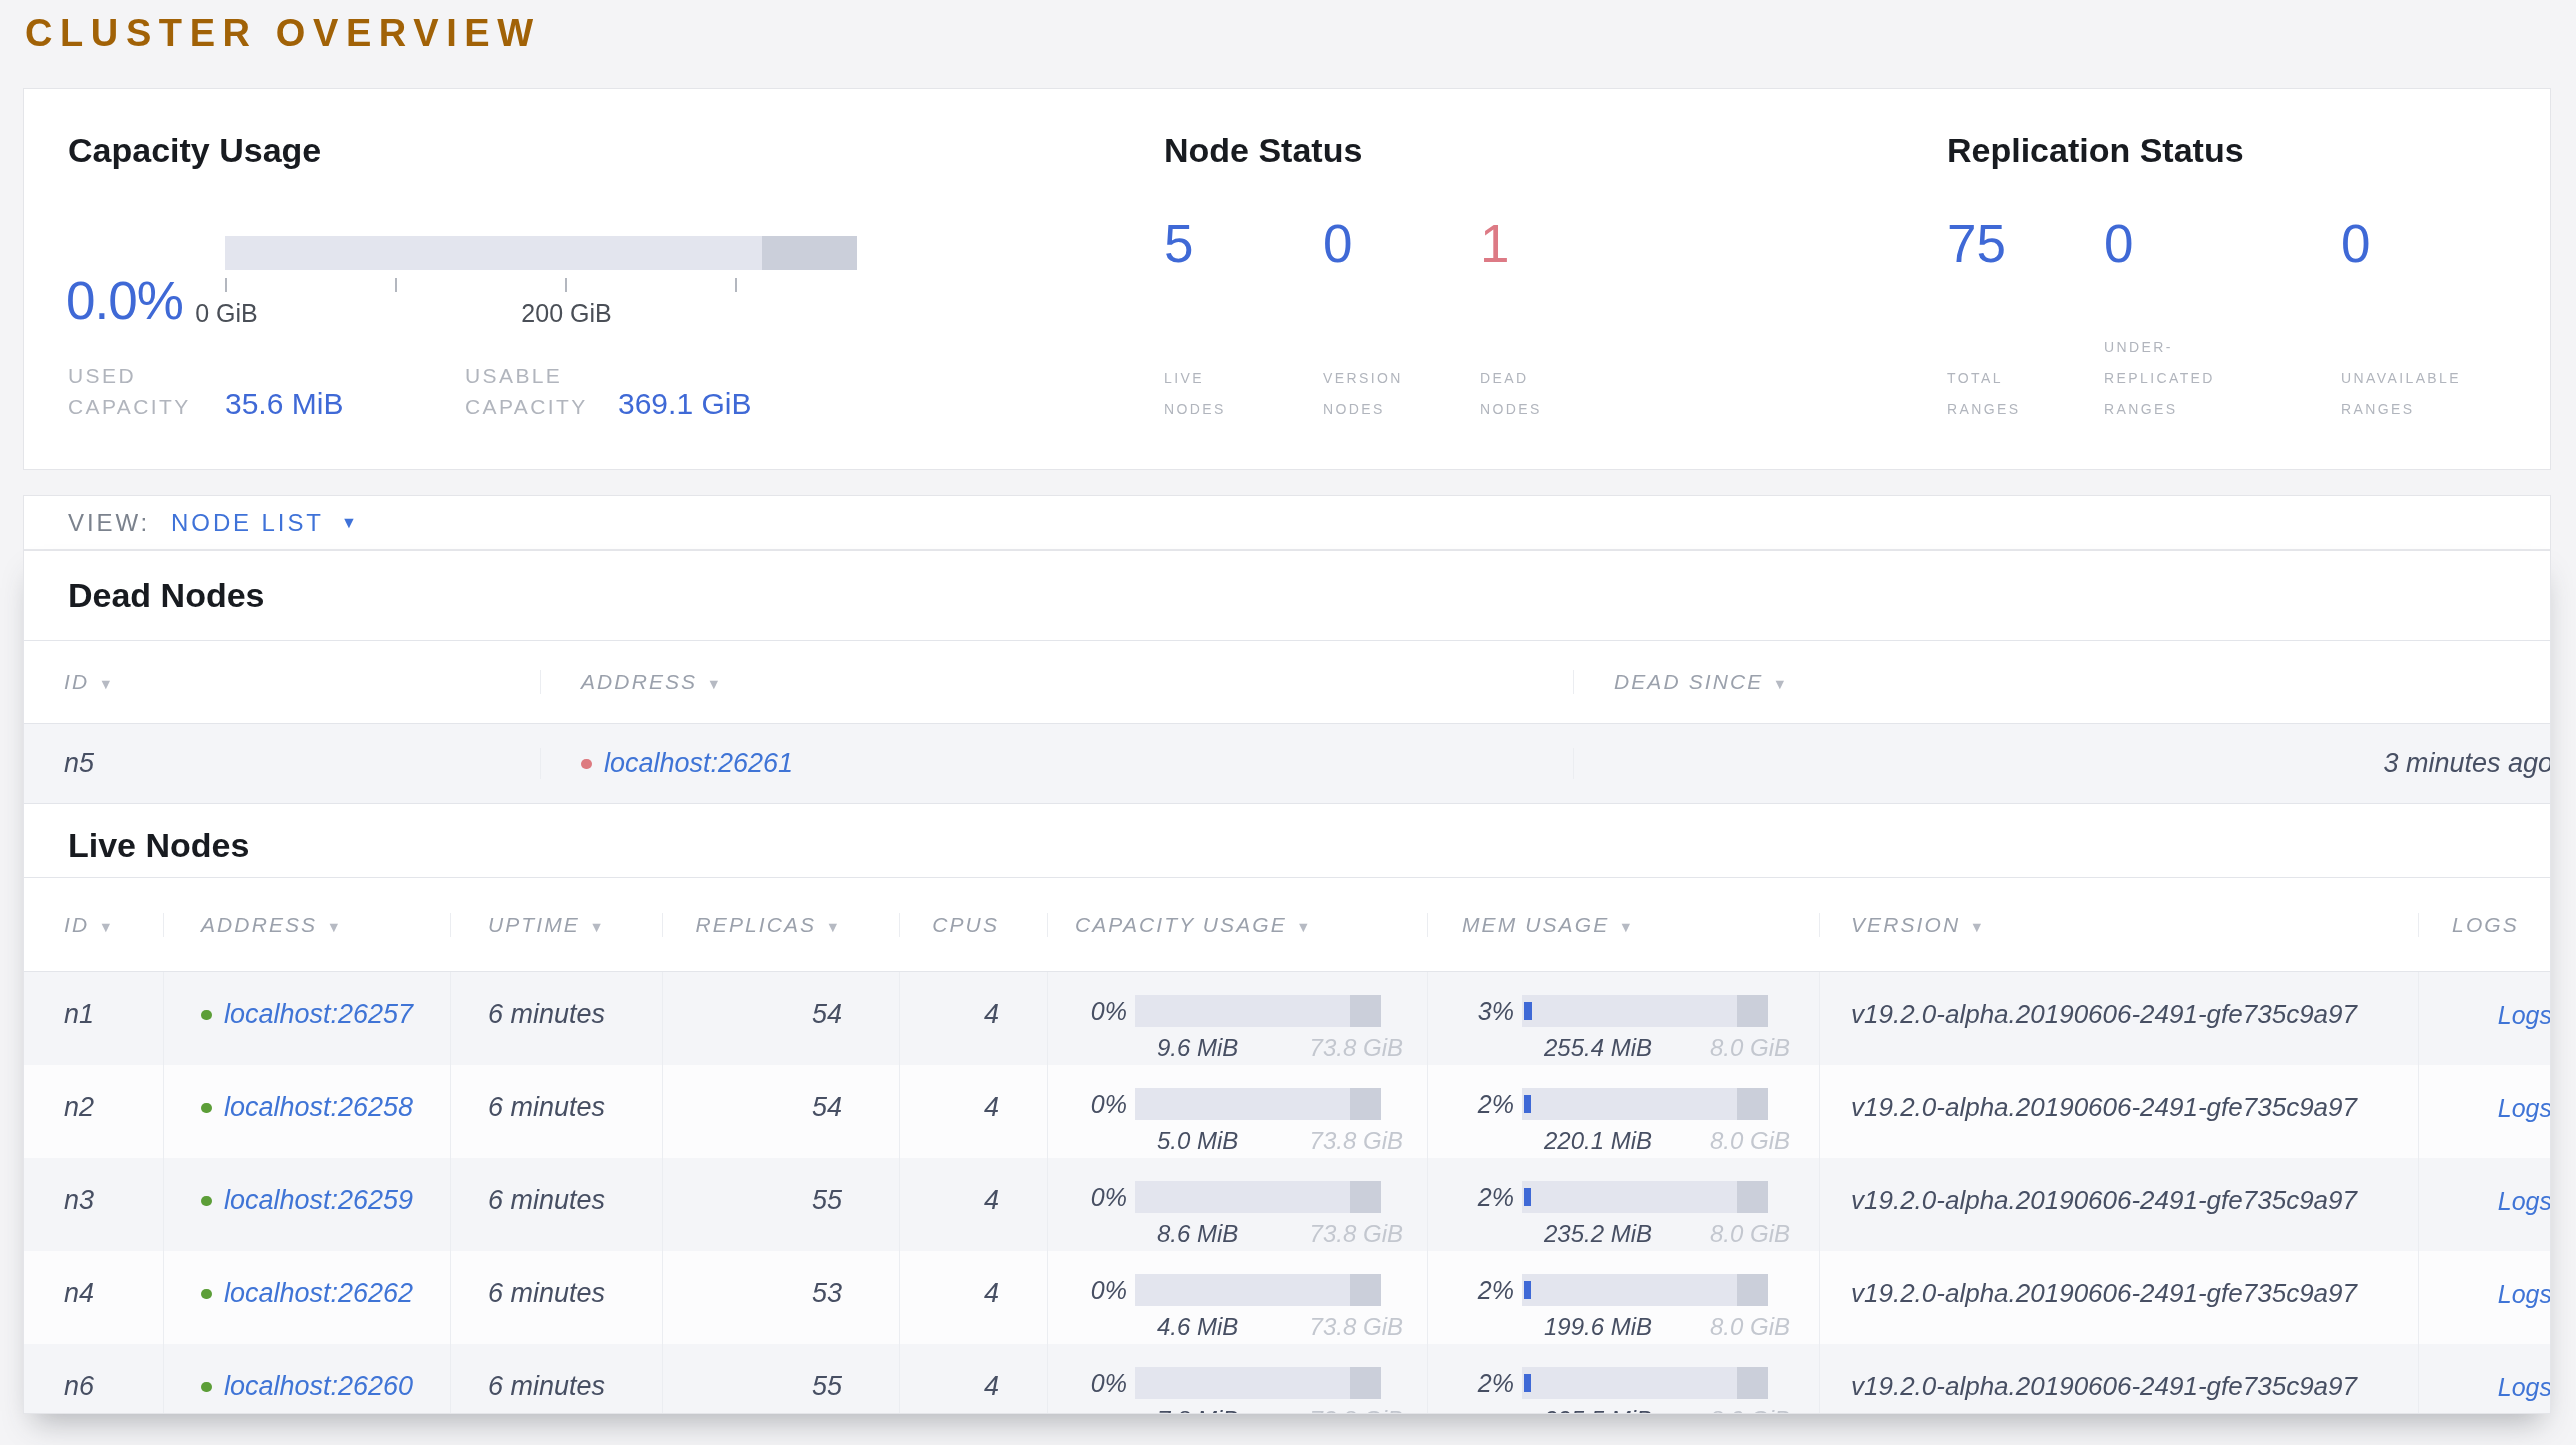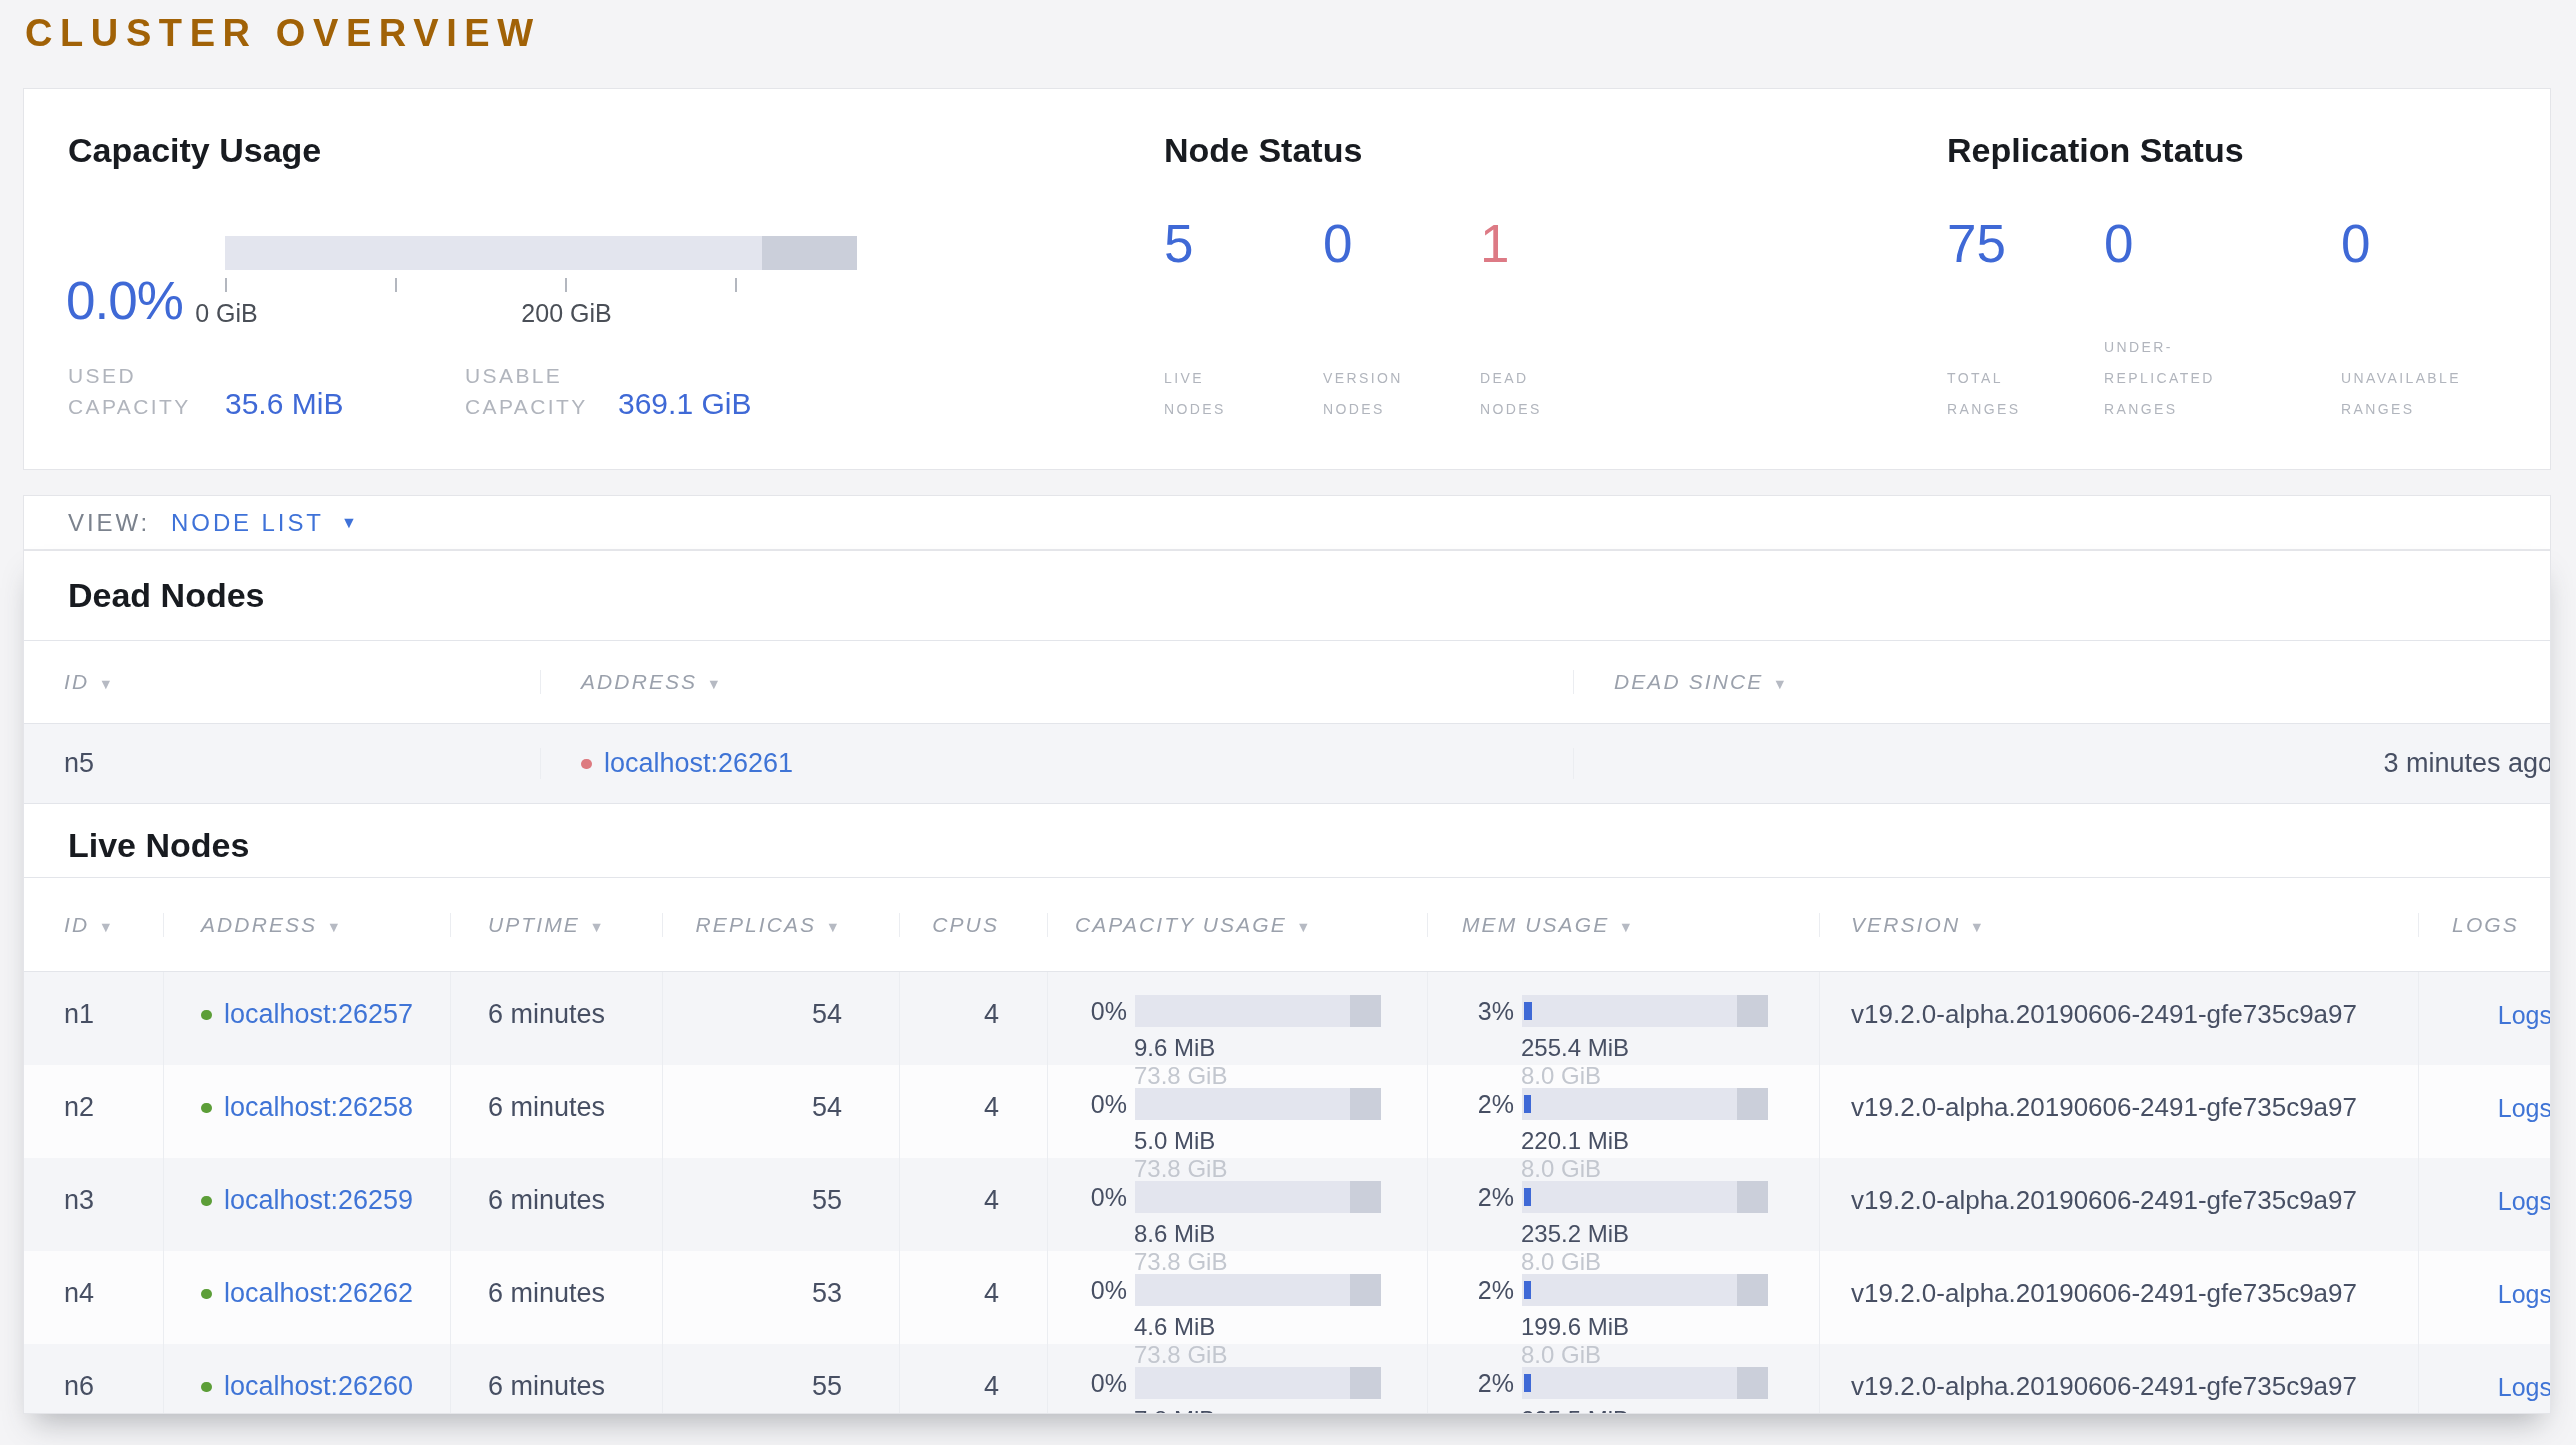--- a/index.html
+++ b/index.html
@@ -82,21 +82,21 @@
 
   
   .thead, .trow { display:grid; }
   .th {
     font-size:21px; letter-spacing:2.1px; color:#9ba1ac;
     border-right:1px solid #ebedf1;
     font-style:italic;
   }
   .th:last-child { border-right:none; }
   .sort-arrow { font-size:14.3px; color:#b6bac3; margin-left:9.5px; }
-  .cell { font-size:27px; color:#474f63; border-right:1px solid #ebedf1; }
+  .cell { font-size:27px; color:#474f63; border-right:1px solid #ebedf1;font-style:italic; }
   .cell:last-child { border-right:none;text-align:right; }
   .link { color:#3f74d6; text-decoration:none; cursor:pointer; }
   .dot {
     display:inline-block; width:10.5px; height:10.5px; border-radius:50%;
     margin-right:12.4px; vertical-align:2.9px;
   }
   .dot.green { background:#5c9e38; }
   .dot.red   { background:#dd7a80; }
 
   
@@ -142,22 +142,22 @@
   
   .c-usage { padding-top:23px !important; }
   .c-usage.cap { padding-left:27px; }
   .c-usage.mem { padding-left:34px; }
   .usage-top { display:flex; align-items:center; }
   .pct { width:52px; text-align:right; margin-right:7.6px; font-size:25px; color:#474f63; }
   .ubar { position:relative; width:246px; height:32px; background:#e3e5ee; }
   .ubar-dark { position:absolute; right:0; top:0; bottom:0; width:31px; background:#cbcfda; }
   .ubar-fill { position:absolute; left:2.9px; top:6.7px; bottom:6.7px; width:0; background:#3f69d6; }
   .usage-labels {
-    margin-left:59px; width:246px; margin-top:6.7px;
-    display:flex; justify-content:space-between;flex-direction:column;
+    margin-left:82px; width:246px; margin-top:6.7px;
+    display:flex; justify-content:space-between;
   }
   .u-used  { font-size:24px; color:#474f63; }
   .u-total { font-size:24px; color:#c3c7cf; }
 </style>
 </head>
 <body>
 
 <div class="page">
 
   <div class="page-title">CLUSTER OVERVIEW</div>

